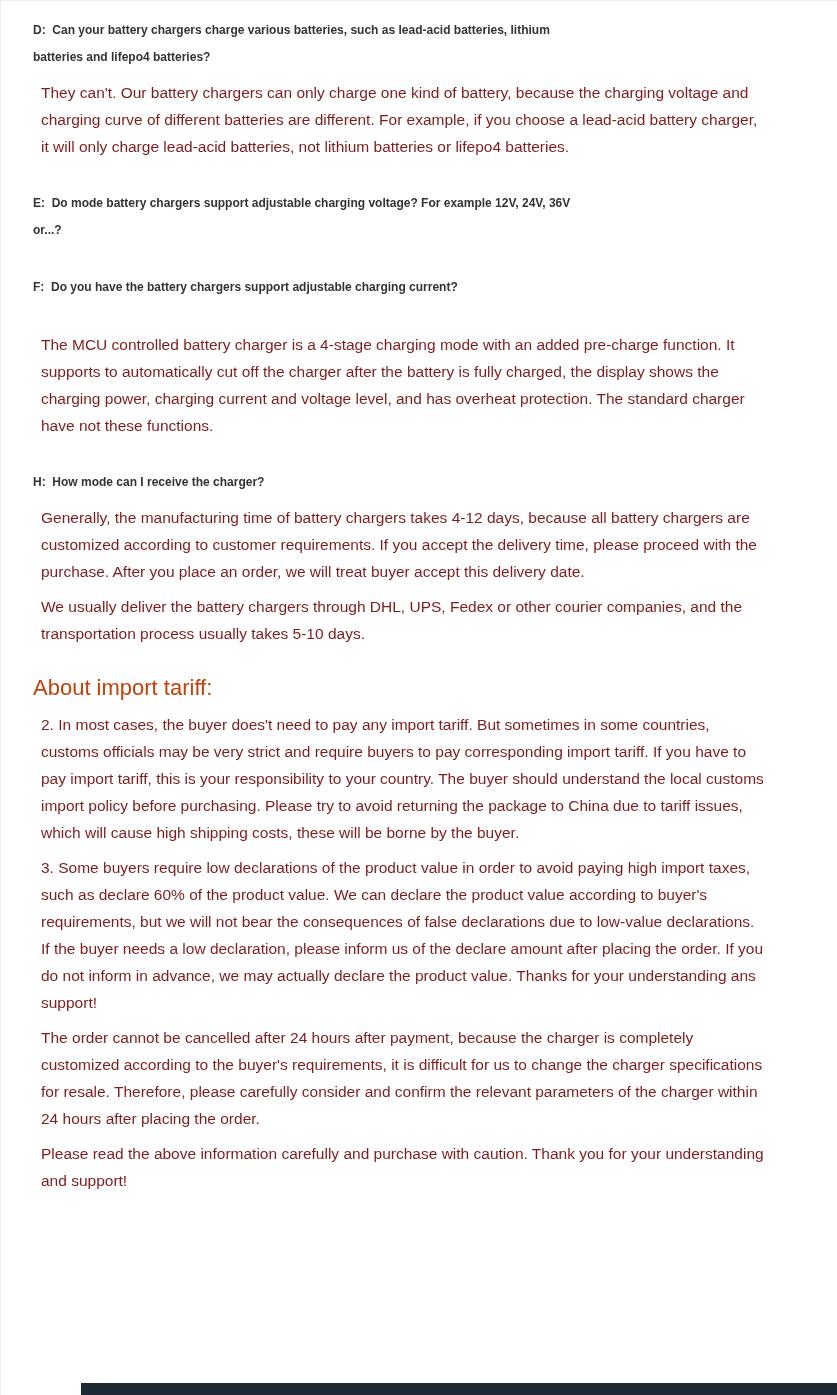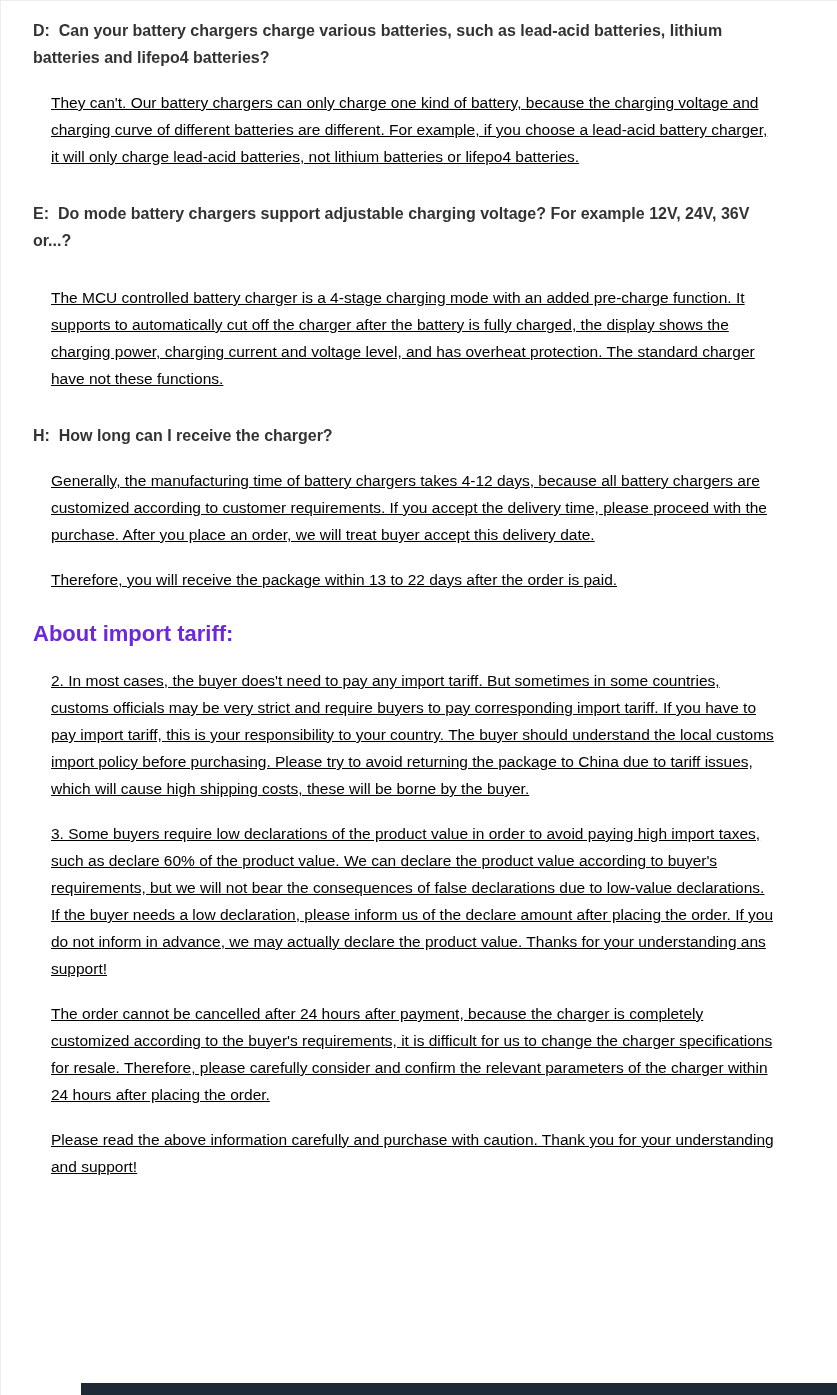--- a/index.html
+++ b/index.html
@@ -18,44 +18,43 @@
     border-left: 1px solid #ededed;
     position: relative;
   }
   .content { padding: 16px 25px 0 32px; }
 
   .qa { margin: 0 0 30px 0; }
   .qa.last { margin-bottom: 26px; }
 
   .q {
     margin: 0;
-    font-size: 16px;
+    font-size: 12px;
     line-height: 27px;
     font-weight: 700;
     color: #333333;
     white-space: pre-wrap;
   }
   .a {
-    margin: 18px;
+    margin: 8px;
     font-size: 15.5px;
     line-height: 27px;
     font-weight: 400;
-    color: #000000;
+    color: #7f1d1d;
     white-space: pre-wrap;
-    text-decoration: underline;
   }
 
   .about { margin: 0 0 8px 0; }
   .about.last { margin: 0; }
   .about-heading {
     margin: 0 0 4px 0;
     font-size: 22px;
     line-height: 30px;
-    font-weight: 700;
-    color: #6d28d9;
+    font-weight: 400;
+    color: #c2410c;
   }
 
   .bottom-bar {
     position: absolute;
     left: 80px; right: 0; bottom: 0;
     height: 12px;
     background: #1d2935;
   }
 </style>
 </head>
@@ -71,35 +70,37 @@
 charging curve of different batteries are different. For example, if you choose a lead-acid battery charger,
 it will only charge lead-acid batteries, not lithium batteries or lifepo4 batteries.</p>
     </section>
 
     <section class="qa">
       <p class="q">E:  Do mode battery chargers support adjustable charging voltage? For example 12V, 24V, 36V
 or...?</p>
     </section>
 
     <section class="qa">
+      <p class="q">F:  Do you have the battery chargers support adjustable charging current?</p>
     </section>
 
     <section class="qa">
       <p class="a">The MCU controlled battery charger is a 4-stage charging mode with an added pre-charge function. It
 supports to automatically cut off the charger after the battery is fully charged, the display shows the
 charging power, charging current and voltage level, and has overheat protection. The standard charger
 have not these functions.</p>
     </section>
 
     <section class="qa last">
-      <p class="q">H:  How long can I receive the charger?</p>
+      <p class="q">H:  How mode can I receive the charger?</p>
       <p class="a">Generally, the manufacturing time of battery chargers takes 4-12 days, because all battery chargers are
 customized according to customer requirements. If you accept the delivery time, please proceed with the
 purchase. After you place an order, we will treat buyer accept this delivery date.</p>
-      <p class="a">Therefore, you will receive the package within 13 to 22 days after the order is paid.</p>
+      <p class="a">We usually deliver the battery chargers through DHL, UPS, Fedex or other courier companies, and the
+transportation process usually takes 5-10 days.</p>
     </section>
 
     <section class="about">
       <h2 class="about-heading">About import tariff:</h2>
       <p class="a">2. In most cases, the buyer does't need to pay any import tariff. But sometimes in some countries,
 customs officials may be very strict and require buyers to pay corresponding import tariff. If you have to
 pay import tariff, this is your responsibility to your country. The buyer should understand the local customs
 import policy before purchasing. Please try to avoid returning the package to China due to tariff issues,
 which will cause high shipping costs, these will be borne by the buyer.</p>
       <p class="a">3. Some buyers require low declarations of the product value in order to avoid paying high import taxes,

